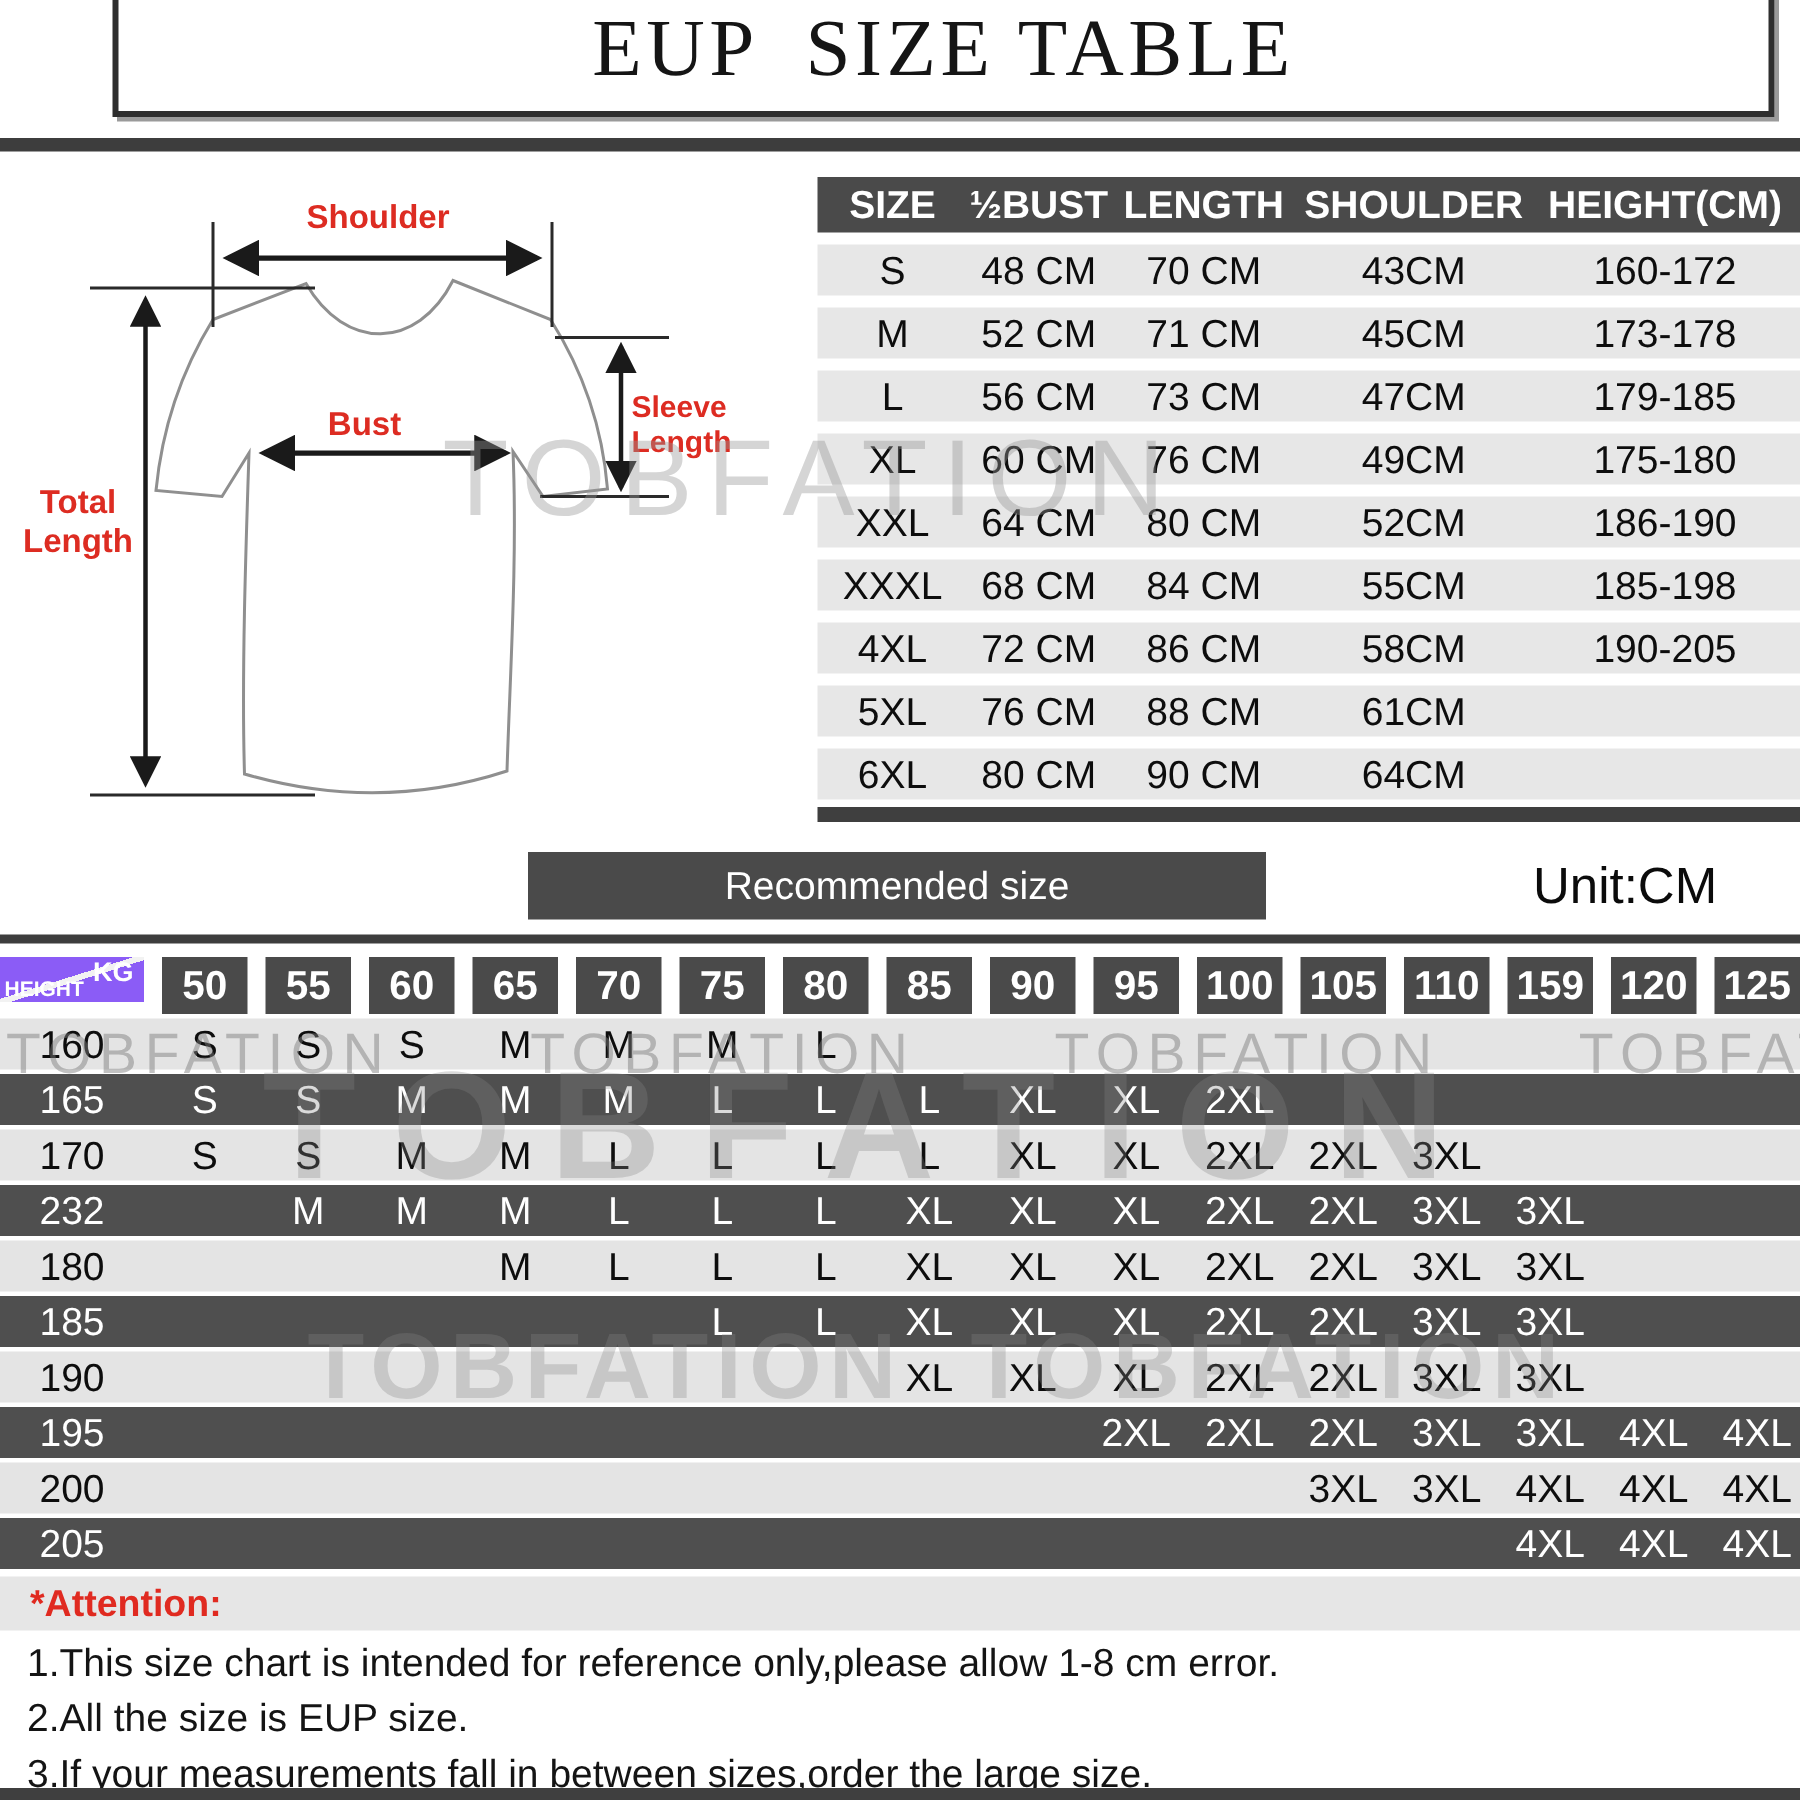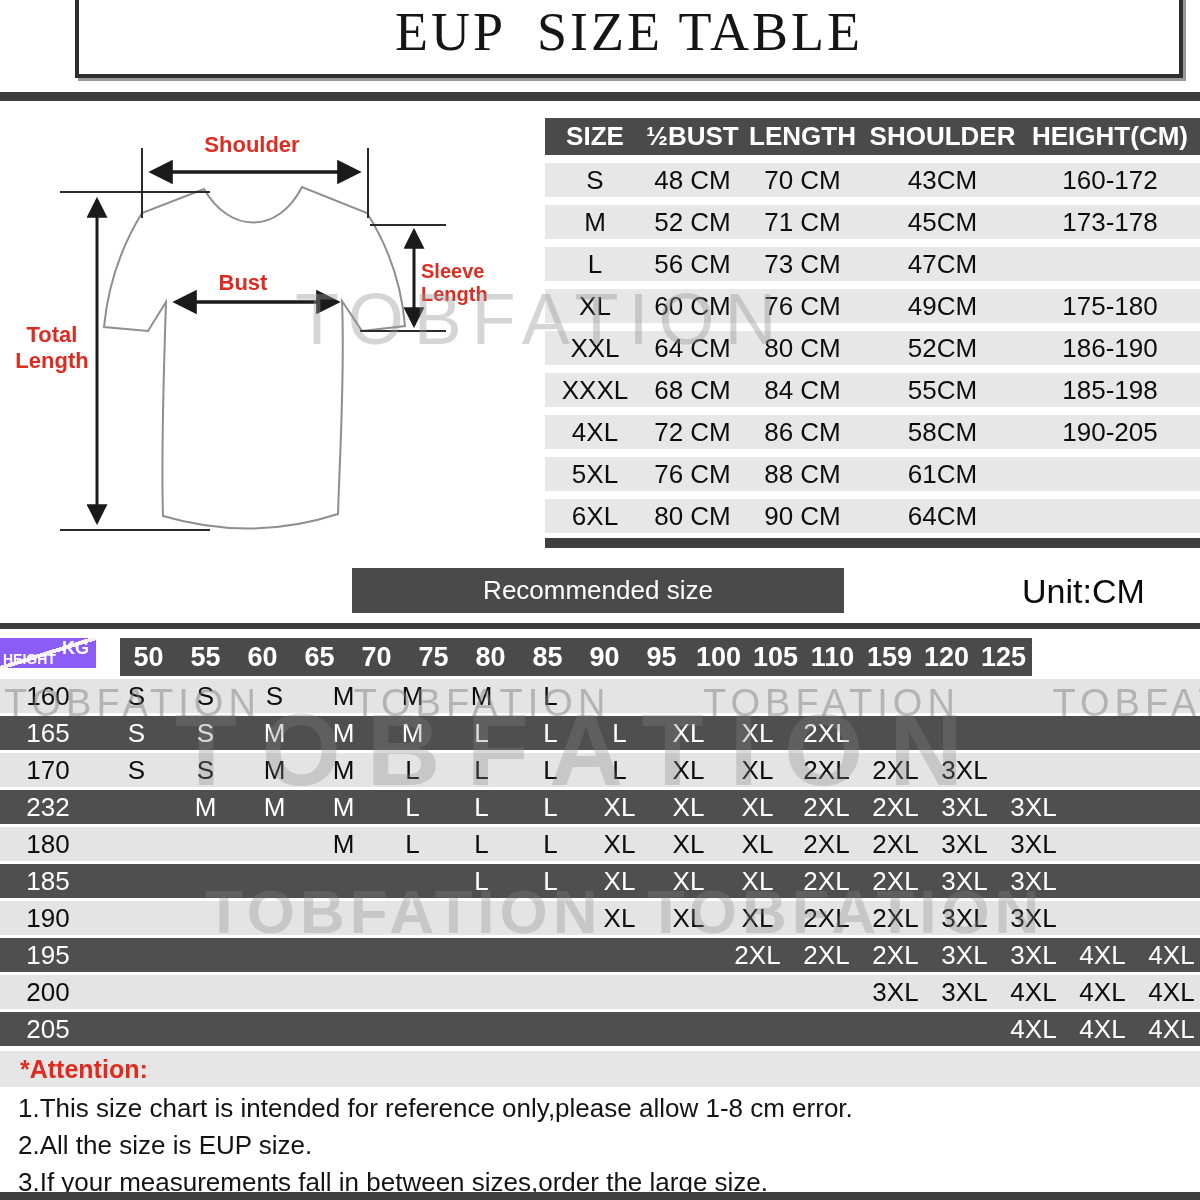--- a/index.html
+++ b/index.html
@@ -50,21 +50,21 @@
   
   .matrix { position:absolute; left:0; top:638px; width:1200px; }
   .m-header { display:flex; height:38px; }
   .m-corner { position:relative; width:96px; height:30px; background:#8b5cf6; flex:none; }
   .m-corner::after {
     content:''; position:absolute; inset:0;
     background:linear-gradient(to bottom right, transparent calc(50% - 2px), #f2f2f2 calc(50% - 2px), #f2f2f2 calc(50% + 2px), transparent calc(50% + 2px));
   }
   .corner-kg { position:absolute; top:0px; right:7px; color:#fff; font-size:18px; font-weight:bold; z-index:1; }
   .corner-height { position:absolute; bottom:1px; left:3px; color:#fff; font-size:14px; font-weight:bold; z-index:1; }
-  .m-weights { display:flex; margin-left:12px; flex:1;padding-left:12px; }
+  .m-weights { display:flex; gap:12px; flex:1;padding-left:12px; }
   .m-hcell {
     width:57px; flex:none; background:#4a4a4a; color:#fff; font-size:27px; font-weight:bold;
     display:flex; align-items:center; justify-content:center;
   }
   .m-body { display:flex; flex-direction:column; gap:3px; margin-top:3px; }
   .m-row { display:flex; height:34px; font-size:26px; }
   .m-row:nth-child(odd) { background:#e4e4e4; color:#0d0d0d; }
   .m-row:nth-child(even) { background:#4f4f4f; color:#fff; }
   .m-height { width:96px; flex:none; display:flex; align-items:center; justify-content:center; }
   .m-cells { display:flex; gap:12px; margin-left:12px; flex:1; }
@@ -150,20 +150,21 @@
         <div class="st-cell">52 CM</div>
         <div class="st-cell">71 CM</div>
         <div class="st-cell">45CM</div>
         <div class="st-cell">173-178</div>
       </div>
         <div class="st-row">
         <div class="st-cell">L</div>
         <div class="st-cell">56 CM</div>
         <div class="st-cell">73 CM</div>
         <div class="st-cell">47CM</div>
+        <div class="st-cell">179-185</div>
       </div>
         <div class="st-row">
         <div class="st-cell">XL</div>
         <div class="st-cell">60 CM</div>
         <div class="st-cell">76 CM</div>
         <div class="st-cell">49CM</div>
         <div class="st-cell">175-180</div>
       </div>
         <div class="st-row">
         <div class="st-cell">XXL</div>

